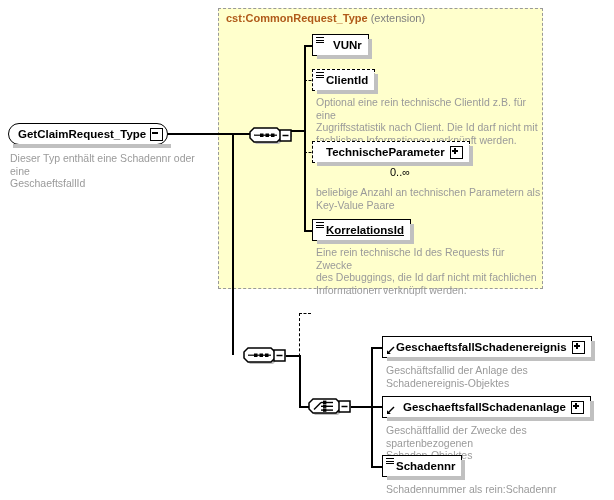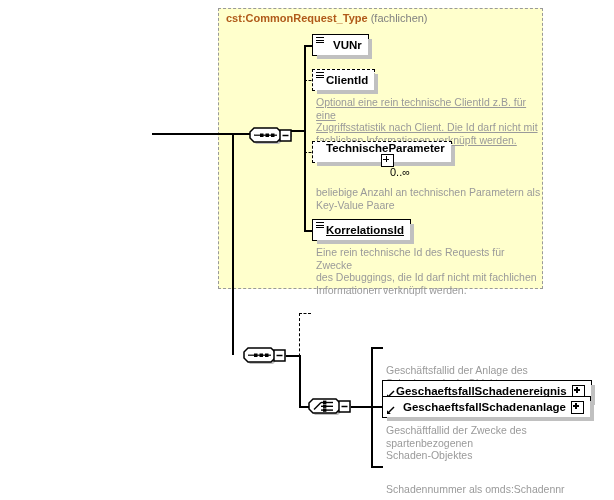--- a/index.html
+++ b/index.html
@@ -152,23 +152,29 @@
   }
 </style>
 </head>
 <body>
 
 <div class="canvas">
 
   <div class="ext-box" style="left:218px;top:8px;width:325px;height:281px;"></div>
   <div class="ext-title" style="left:226px;top:12px;">
     <b>cst:CommonRequest_Type</b>
-    <span>(fachlichen)</span>
-  </div>
-
+    <span>(extension)</span>
+  </div>
+
+  <div class="root-node" style="left:8px;top:123px;">
+    <span>GetClaimRequest_Type</span>
+    <span class="collapser"></span>
+  </div>
+  <div class="annot" style="left:10px;top:152px;width:200px;">Dieser Typ enthält eine Schadennr oder eine
+GeschaeftsfallId</div>
 
   <div class="ln h" style="left:152px;top:133px;width:100px;"></div>
 
   <div class="ln v" style="left:232px;top:133px;height:222px;"></div>
 
   <div class="compositor" style="left:246px;top:120px;">
     <svg width="56" height="30" viewBox="0 0 56 30">
       <polygon points="10,12 6,16 6,20 10,24 33,24 37,20 37,16 33,12" fill="#c0c0c0" stroke="none"></polygon>
       <polygon points="8,8 4,12 4,18 8,22 31,22 35,18 35,12 31,8" fill="#ffffff" stroke="#000000" stroke-width="1.5"></polygon>
       <rect x="14" y="13.5" width="3.5" height="3.5" fill="#000"></rect>
@@ -201,25 +207,25 @@
 
   <div class="node optional" style="left:312px;top:69px;">
     <span class="glyph-lines">
         <i></i>
         <i></i>
         <i></i>
       </span>
     <span>ClientId</span>
     <span class="side-shadow"></span>
   </div>
-  <div class="annot" style="left:316px;top:96px;width:226px;text-decoration:underline;">Optional eine rein technische ClientId z.B. für eine
+  <div class="annot" style="left:316px;top:96px;width:226px;">Optional eine rein technische ClientId z.B. für eine
 Zugriffsstatistik nach Client. Die Id darf nicht mit
 fachlichen Informationen verknüpft werden.</div>
 
-  <div class="node optional" style="left:312px;top:141px;flex-direction:column;">
+  <div class="node optional" style="left:312px;top:141px;">
     <span>TechnischeParameter</span>
     <span class="expander"></span>
     <span class="side-shadow"></span>
   </div>
   <div class="card" style="left:390px;top:166px;">0..∞</div>
   <div class="annot" style="left:316px;top:186px;width:226px;">beliebige Anzahl an technischen Parametern als
 Key-Value Paare</div>
 
   <div class="node" style="left:312px;top:219px;text-decoration:underline;">
     <span class="glyph-lines">
@@ -271,21 +277,21 @@
       <line x1="36.5" y1="15.5" x2="42.5" y2="15.5" stroke="#000" stroke-width="1.5"></line>
     </svg>
   </div>
 
   <div class="ln h" style="left:350px;top:406px;width:22px;"></div>
   <div class="ln v" style="left:371px;top:347px;height:120px;"></div>
   <div class="ln h" style="left:371px;top:347px;width:12px;"></div>
   <div class="ln h" style="left:371px;top:406px;width:12px;"></div>
   <div class="ln h" style="left:371px;top:466px;width:12px;"></div>
 
-  <div class="node" style="left:382px;top:336px;margin-top:44px;">
+  <div class="node" style="left:382px;top:336px;">
     <span class="glyph-ref">
       <svg width="9" height="9" viewBox="0 0 9 9">
         <line x1="8" y1="1" x2="2" y2="7" stroke="#000" stroke-width="1.4"></line>
         <polygon points="1,8 1,4.2 4.8,8" fill="#000"></polygon>
       </svg>
     </span>
     <span>GeschaeftsfallSchadenereignis</span>
     <span class="expander"></span>
     <span class="side-shadow"></span>
   </div>
@@ -299,15 +305,24 @@
         <polygon points="1,8 1,4.2 4.8,8" fill="#000"></polygon>
       </svg>
     </span>
     <span>GeschaeftsfallSchadenanlage</span>
     <span class="expander"></span>
     <span class="side-shadow"></span>
   </div>
   <div class="annot" style="left:386px;top:424px;width:224px;">Geschäftfallid der Zwecke des spartenbezogenen
 Schaden-Objektes</div>
 
-  <div class="annot" style="left:386px;top:483px;width:224px;">Schadennummer als omds:Schadennr</div>
+  <div class="node" style="left:382px;top:455px;">
+    <span class="glyph-lines">
+        <i></i>
+        <i></i>
+        <i></i>
+      </span>
+    <span>Schadennr</span>
+    <span class="side-shadow"></span>
+  </div>
+  <div class="annot" style="left:386px;top:483px;width:224px;">Schadennummer als rein:Schadennr</div>
 
 </div>
 
 </body></html>

